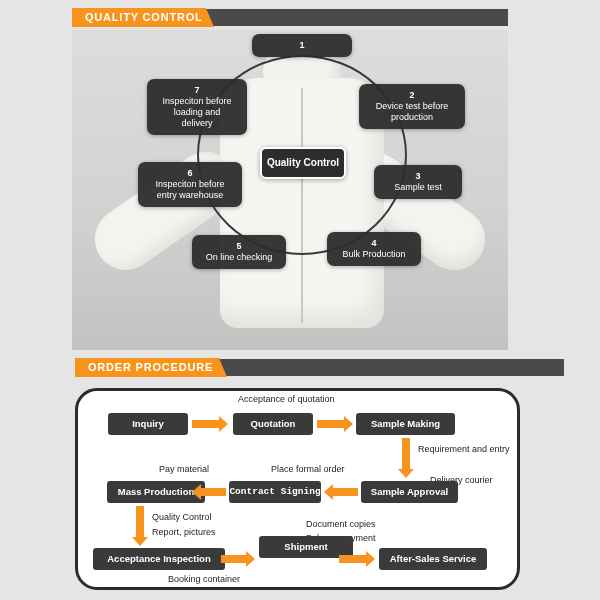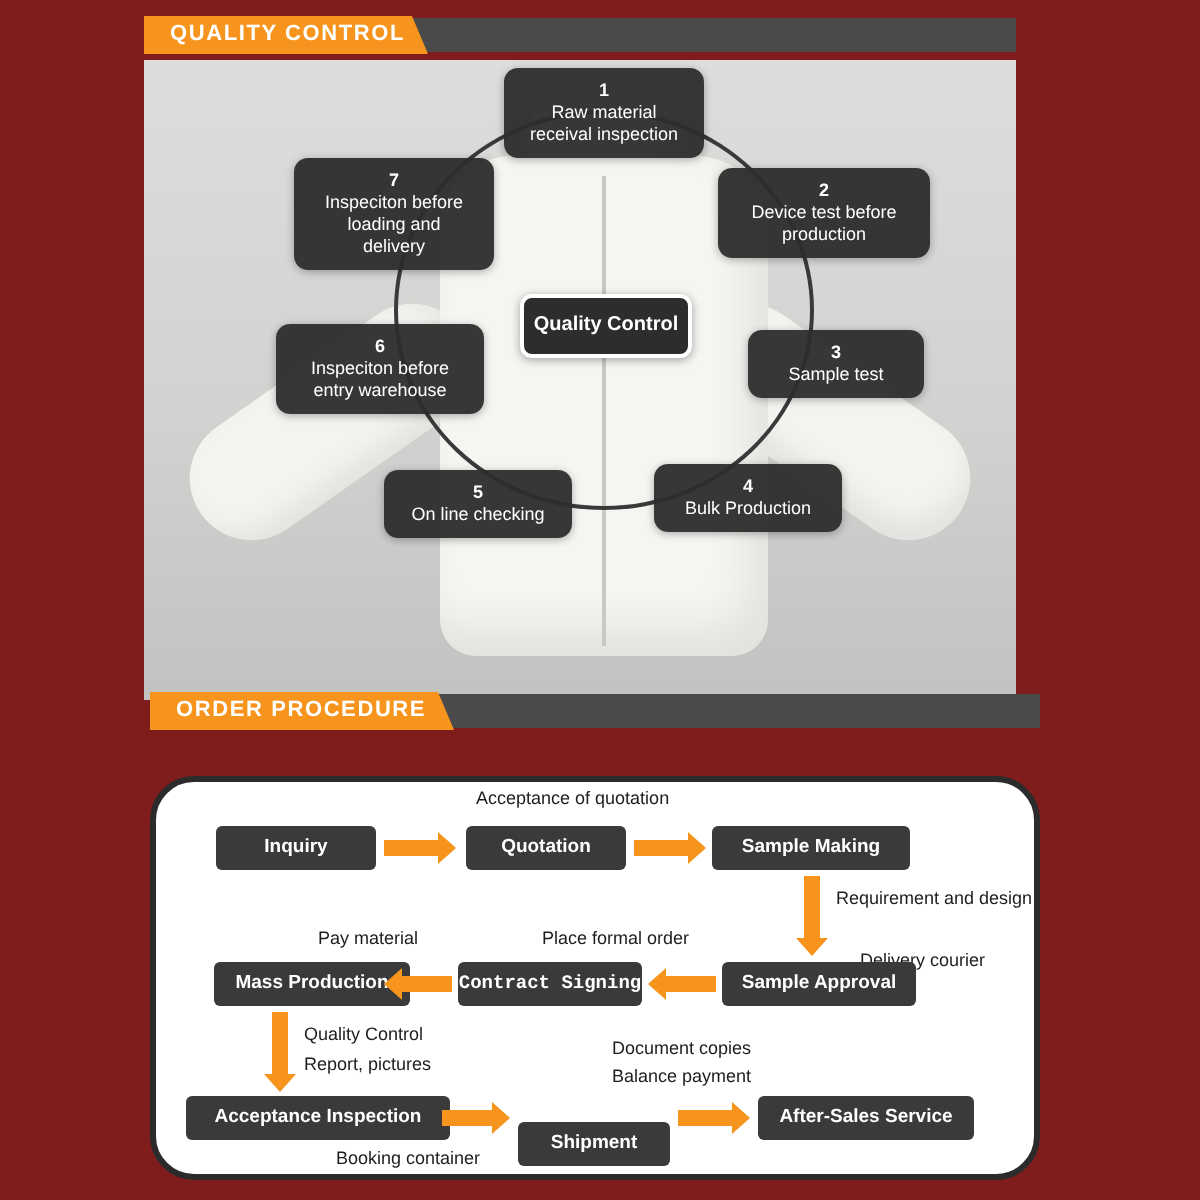--- a/index.html
+++ b/index.html
@@ -3,34 +3,34 @@
 <meta charset="utf-8">
 <style>
   * { margin:0; padding:0; box-sizing:border-box; }
   :root {
     --orange:#F7941D;
     --box:#3A3A3A;
     --hdrgray:#4A4A4A;
     --ink:#1d1d1d;
   }
   body { font-family:"Liberation Sans", sans-serif; background:#ffffff; }
-  .canvas { position:relative; width:600px; height:600px; background:#7f1d1d; overflow:hidden; }
+  .canvas { position:relative; width:600px; height:600px; background:#e5e5e5; overflow:hidden; }
 
   
   .hdr { position:absolute; height:19px; }
   .hdr .hdr-gray { position:absolute; left:0; top:1px; right:0; height:17px; background:var(--hdrgray); }
   .hdr .hdr-orange {
     position:absolute; left:0; top:0; height:19px; background:var(--orange);
     clip-path:polygon(0 0, calc(100% - 8px) 0, 100% 100%, 0 100%);
     color:#fff; font-size:11px; font-weight:bold; letter-spacing:.8px;
     line-height:19px; padding-left:13px;
   }
   #qc-header { left:72px; top:8px; width:436px; }
   #qc-header .hdr-orange { width:142px; }
-  #op-header { left:75px; top:346px; width:445px;padding-left:34px; }
+  #op-header { left:75px; top:358px; width:489px;padding-left:34px; }
   #op-header .hdr-orange { width:152px; }
 
   
   .photo { position:absolute; left:72px; top:30px; width:436px; height:320px;
     background:linear-gradient(180deg,#dddddb 0%, #d2d2d0 55%, #c2c2c0 100%); overflow:hidden; }
   .suit-hood { position:absolute; left:191px; top:6px; width:78px; height:74px; border-radius:50%;
     background:#f2f2ef; box-shadow:inset -6px -6px 12px rgba(0,0,0,.07); }
   .suit-torso { position:absolute; left:148px; top:48px; width:164px; height:250px; border-radius:36px 36px 18px 18px;
     background:#f5f5f2; box-shadow:inset -10px -14px 22px rgba(0,0,0,.08); }
   .suit-arm { position:absolute; width:160px; height:62px; border-radius:32px; background:#f3f3f0;
@@ -95,22 +95,20 @@
     <div class="suit-arm l"></div>
     <div class="suit-arm r"></div>
     <div class="suit-hood"></div>
     <div class="suit-torso"></div>
     <div class="suit-zip"></div>
 
     <div class="ring"></div>
 
     <div class="qstep s1">
       <div class="qnum">1</div>
-      <div class="qlabel">Raw material
-receival inspection</div>
     </div>
     <div class="qstep s2">
       <div class="qnum">2</div>
       <div class="qlabel">Device test before
 production</div>
     </div>
     <div class="qstep s3">
       <div class="qnum">3</div>
       <div class="qlabel">Sample test</div>
     </div>
@@ -154,21 +152,21 @@
     <div class="ar ar-r" style="left:239px; top:25px; width:36px;">
       <div class="bd"></div>
         <div class="hd"></div>
     </div>
     <div class="obox" style="left:278px; top:22px; width:99px;">Sample Making</div>
 
     <div class="ar ar-d" style="left:320px; top:47px; height:40px;">
       <div class="bd"></div>
         <div class="hd"></div>
     </div>
-    <div class="olabel" style="left:340px; top:52px;">Requirement and design</div>
+    <div class="olabel" style="left:340px; top:52px;">Requirement and entry</div>
     <div class="olabel" style="left:340px; top:83px;margin-left:12px;">Delivery courier</div>
 
     <div class="obox" style="left:13px; top:90px; width:98px;margin-left:16px;">Mass Production</div>
     <div class="olabel ctr" style="left:81px; top:72px; width:100px;">Pay material</div>
     <div class="ar ar-l" style="left:114px; top:93px; width:34px;">
       <div class="bd"></div>
         <div class="hd"></div>
     </div>
     <div class="obox" style="left:151px; top:90px; width:92px;font-family:Liberation Mono, monospace;">Contract Signing</div>
     <div class="olabel ctr" style="left:193px; top:72px; width:140px;">Place formal order</div>
@@ -186,21 +184,21 @@
     <div class="olabel" style="left:74px; top:135px;">Report, pictures</div>
 
     <div class="olabel ctr" style="left:228px; top:141px; width:140px;">Balance payment</div>
     <div class="olabel ctr" style="left:228px; top:127px; width:140px;">Document copies</div>
 
     <div class="obox" style="left:15px; top:157px; width:132px;">Acceptance Inspection</div>
     <div class="ar ar-r" style="left:143px; top:160px; width:34px;">
       <div class="bd"></div>
         <div class="hd"></div>
     </div>
-    <div class="obox" style="left:181px; top:170px; width:76px;">Shipment</div>
+    <div class="obox" style="left:181px; top:145px; width:94px;">Shipment</div>
     <div class="ar ar-r" style="left:261px; top:160px; width:36px;">
       <div class="bd"></div>
         <div class="hd"></div>
     </div>
     <div class="obox" style="left:301px; top:157px; width:108px;">After-Sales Service</div>
     <div class="olabel ctr" style="left:90px; top:182px; width:140px;">Booking container</div>
 
   </div>
 </div>
 

